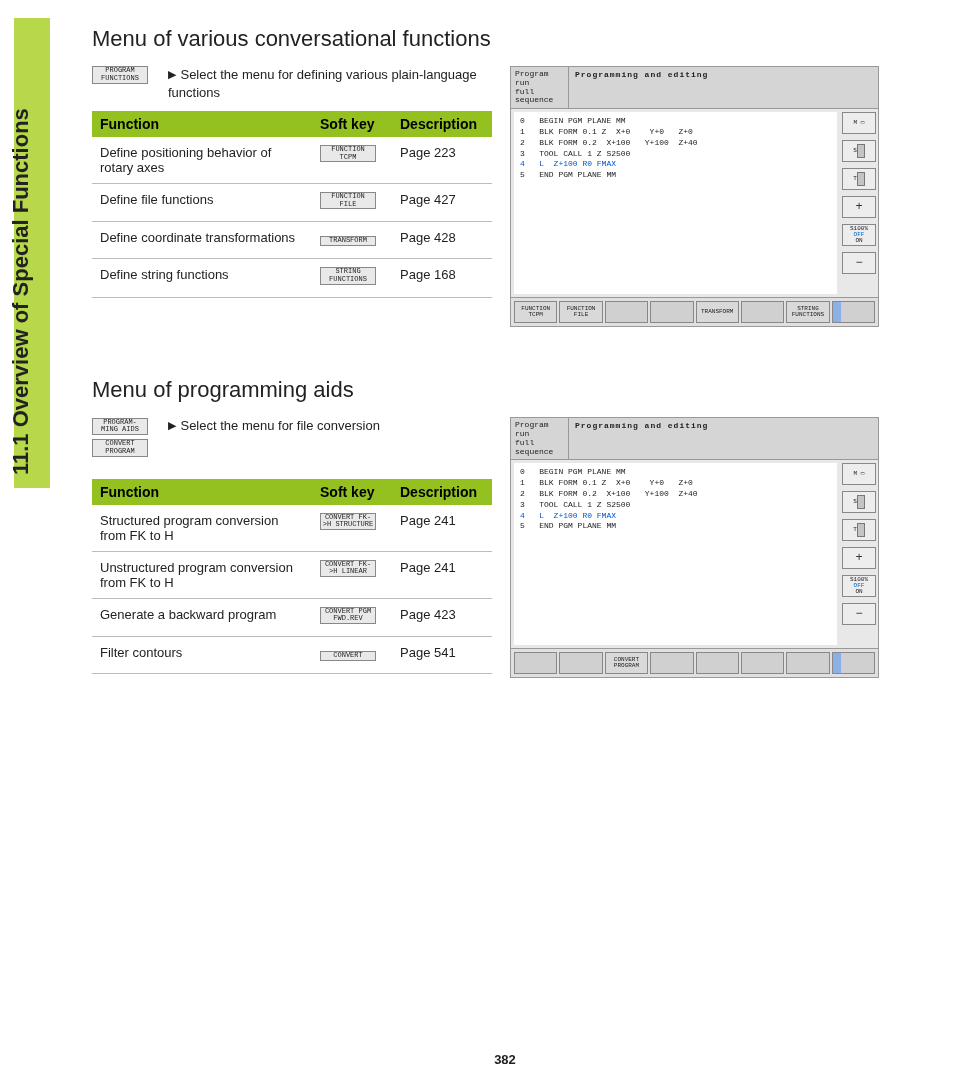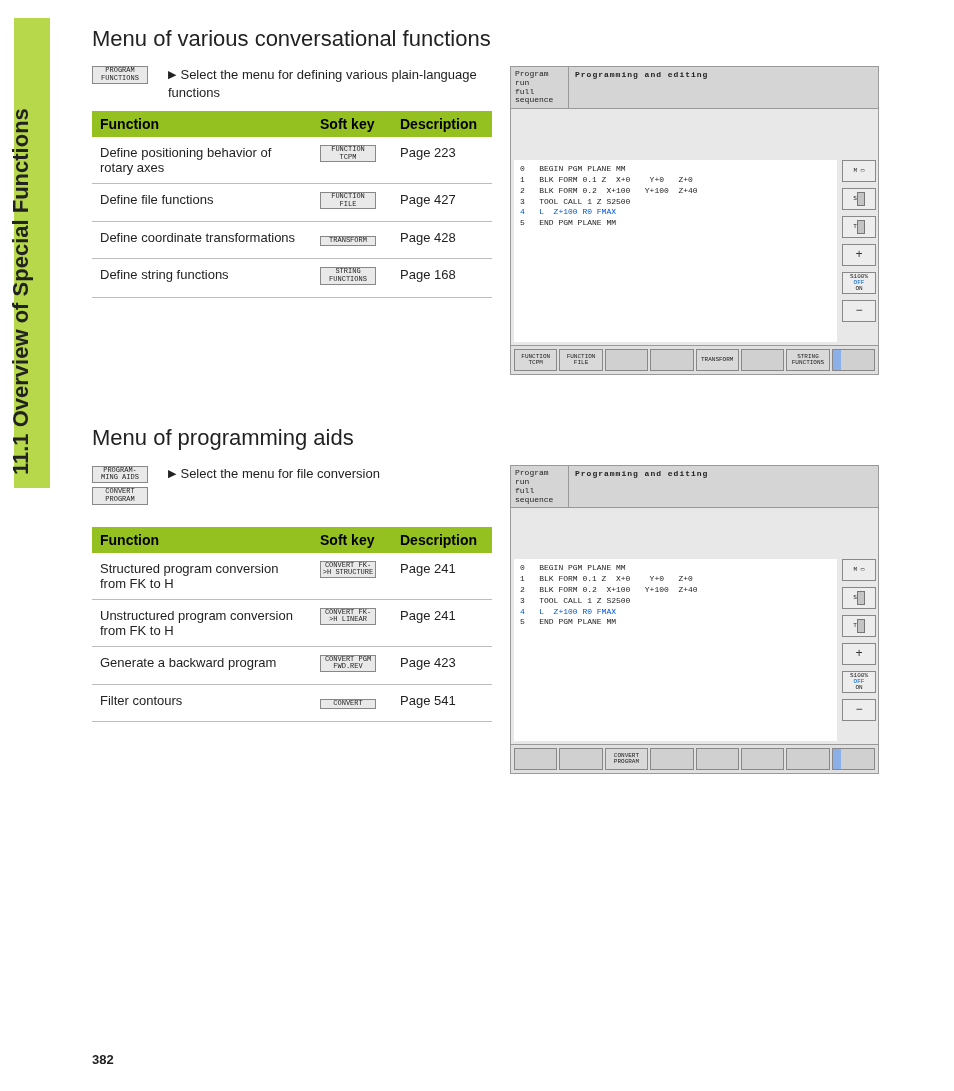--- a/index.html
+++ b/index.html
@@ -115,21 +115,20 @@
   }
   .sh-right {
     flex: 1;
     padding: 3px 6px;
     font-weight: bold;
     letter-spacing: 1px;
   }
   .screen-body {
     display: flex;
     height: 188px;
-    margin-top: 48px;
   }
   .code-area {
     flex: 1;
     background: #fff;
     margin: 3px;
     padding: 4px 6px;
     font-size: 8px;
     line-height: 1.35;
     white-space: pre;
     overflow: hidden;
@@ -183,20 +182,21 @@
   }
   .footer {
     position: absolute;
     left: 92px;
     bottom: 24px;
     width: 826px;
     display: flex;
     align-items: center;
     justify-content: space-between;
     font-size: 13px;
+    flex-direction: column;
   }
   .footer .ft-right { display: flex; align-items: center; gap: 14px; }
   .info-icon {
     width: 40px;
     height: 40px;
     border: 1px solid #999;
     border-radius: 6px;
     display: flex;
     align-items: center;
     justify-content: center;

